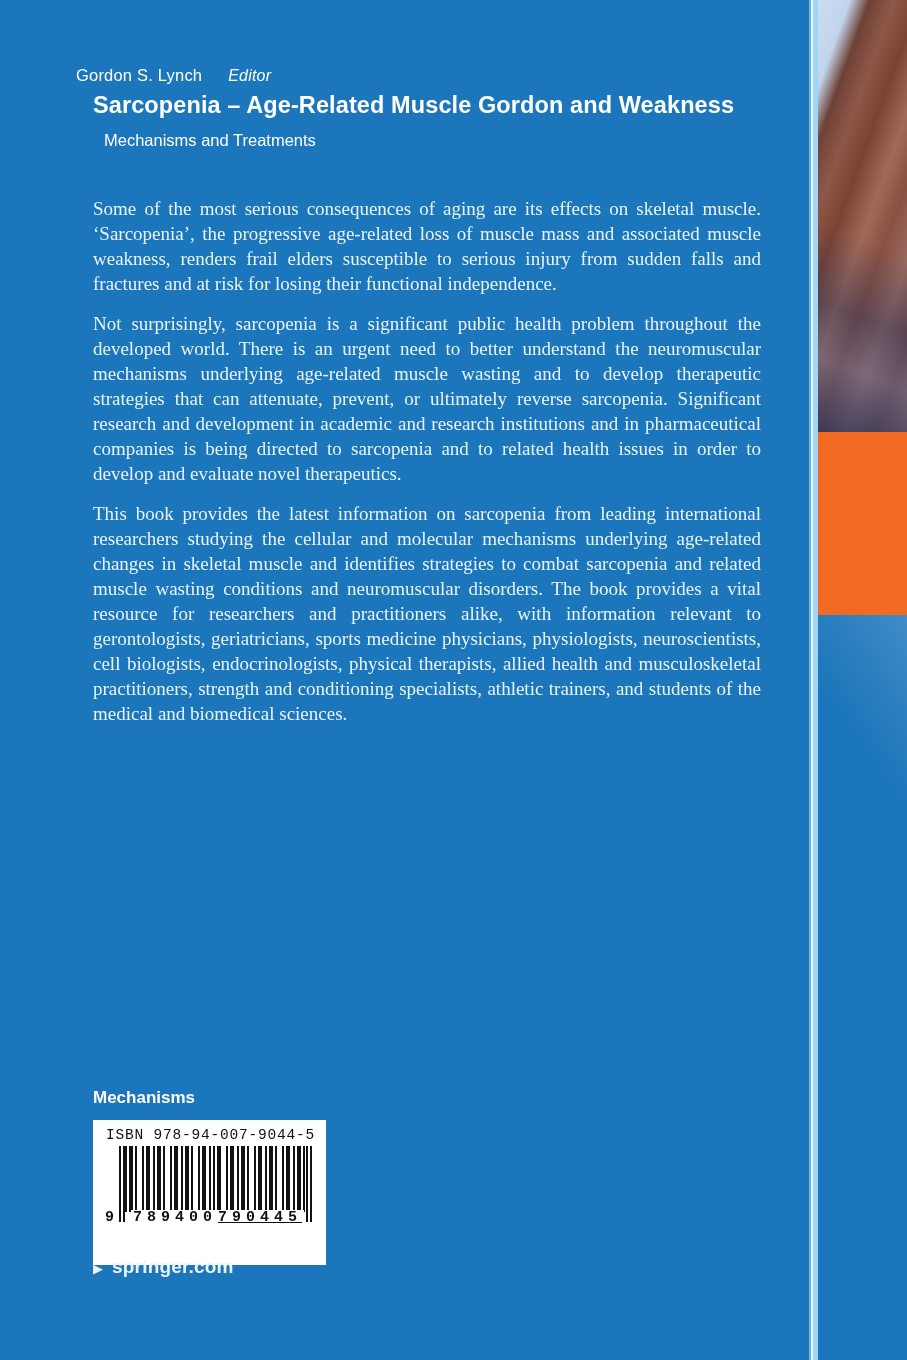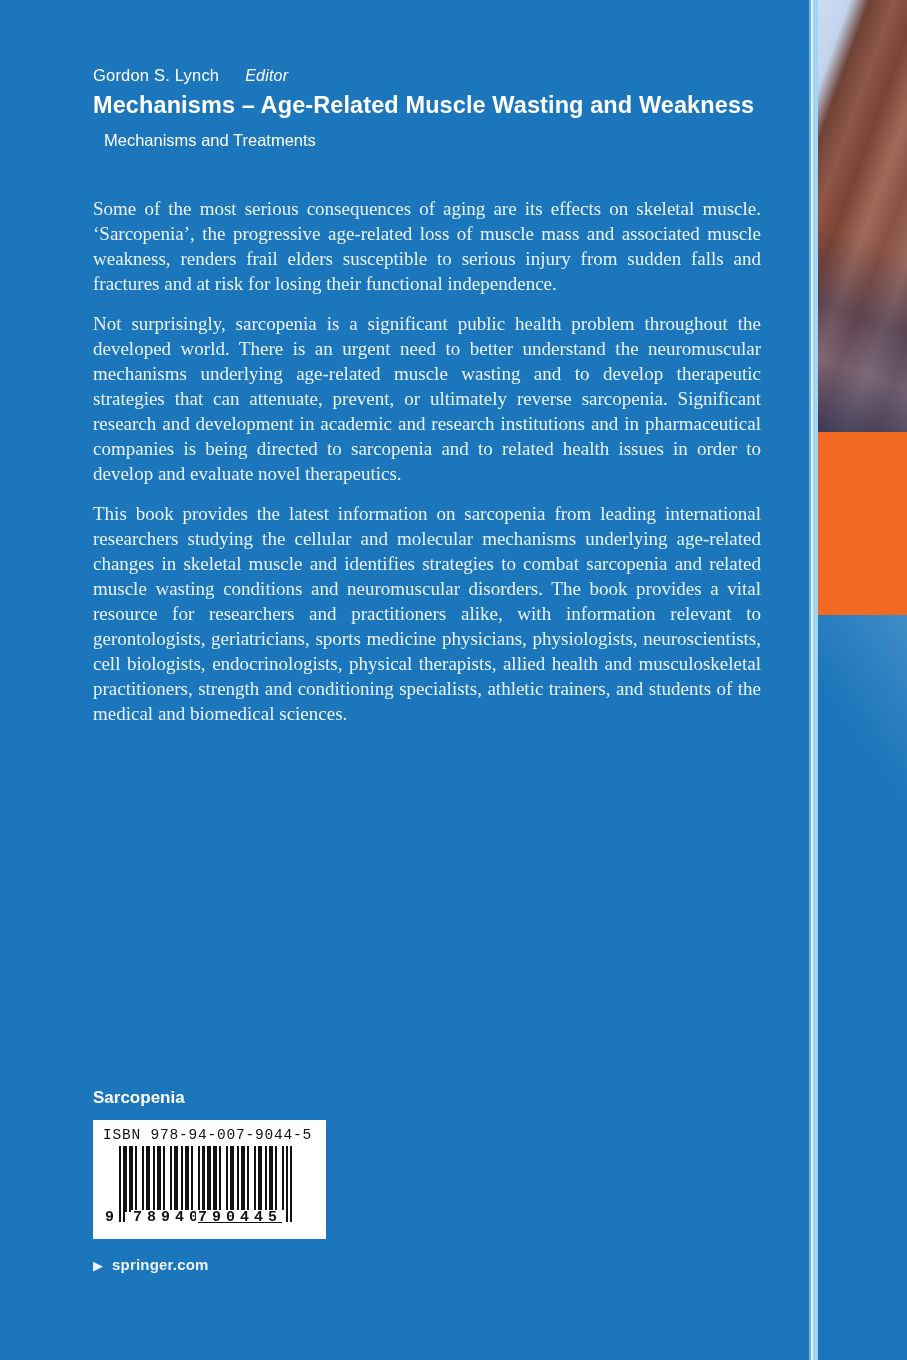--- a/index.html
+++ b/index.html
@@ -37,21 +37,21 @@
     position:absolute;top:432px;left:0;width:89px;height:183px;
     background:var(--orange-block);
   }
   .strip-streak{
     position:absolute;top:615px;left:0;width:89px;height:185px;
     background:linear-gradient(235deg,rgba(255,255,255,0.16) 0%,rgba(255,255,255,0.06) 38%,rgba(255,255,255,0) 62%);
   }
 
   
   .author-line{
-    position:absolute;left:93px;top:66px;
+    position:absolute;left:76px;top:66px;
     color:var(--heading-text);font-size:16.5px;letter-spacing:.2px;
   }
   .author-line .role{font-style:italic;margin-left:26px;font-size:16px;}
   .book-title{
     position:absolute;left:93px;top:92px;width:690px;
     color:var(--heading-text);font-size:23.5px;font-weight:bold;letter-spacing:.1px;
   }
   .book-subtitle{
     position:absolute;left:104px;top:131px;
     color:var(--heading-text);font-size:16.5px;
@@ -66,23 +66,23 @@
     text-align:justify;
   }
   .blurb p{margin-bottom:15px;hyphens:auto;}
 
   
   .category{
     position:absolute;left:93px;top:1088px;
     color:var(--heading-text);font-size:17px;font-weight:bold;
   }
   .barcode-box{
-    position:absolute;left:93px;top:1120px;width:233px;height:119px;
+    position:absolute;left:93px;top:1120px;width:233px;height:145px;
     background:var(--barcode-bg);
-    padding:7px 28px 5px 10px;
+    padding:7px 8px 5px 10px;
   }
   .isbn-line{
     font-family:"Liberation Mono",monospace;
     color:var(--barcode-ink);font-size:14.5px;letter-spacing:.8px;
     text-align:center;white-space:nowrap;
   }
   .bars-wrap{position:relative;height:78px;margin:3px 6px 0 16px;}
   .bars{
     position:absolute;top:0;left:6px;right:6px;height:66px;
     background:repeating-linear-gradient(90deg,
@@ -108,40 +108,40 @@
   .digits-row span{background:#fff;padding:0 2px;line-height:16px;}
   .digits-row .lead{position:absolute;left:-16px;}
   .digits-row .g1{position:absolute;left:12px;letter-spacing:5px;}
   .digits-row .g2{position:absolute;right:8px;letter-spacing:5px;text-decoration:underline;}
   .publisher-row{
     position:absolute;left:93px;top:1256px;
     display:flex;align-items:center;gap:9px;
     color:var(--body-text);
   }
   .arrow-icon{font-size:13px;line-height:1;transform:translateY(1px);}
-  .publisher-name{font-size:15px;font-weight:bold;letter-spacing:.2px;}
+  .publisher-name{font-size:19px;font-weight:bold;letter-spacing:.2px;}
 </style>
 </head>
 <body>
 
 <div class="cover">
 
   <div class="author-line">
     <span>Gordon S. Lynch</span><span class="role">Editor</span>
   </div>
-  <h1 class="book-title">Mechanisms – Age-Related Muscle Wasting and Weakness</h1>
+  <h1 class="book-title">Sarcopenia – Age-Related Muscle Gordon and Weakness</h1>
   <div class="book-subtitle">Mechanisms and Treatments</div>
 
   <div class="blurb">
     <p>Some of the most serious consequences of aging are its effects on skeletal muscle. ‘Sarcopenia’, the progressive age-related loss of muscle mass and associated muscle weakness, renders frail elders susceptible to serious injury from sudden falls and fractures and at risk for losing their functional independence.</p>
     <p>Not surprisingly, sarcopenia is a significant public health problem throughout the developed world. There is an urgent need to better understand the neuromuscular mechanisms underlying age-related muscle wasting and to develop therapeutic strategies that can attenuate, prevent, or ultimately reverse sarcopenia. Significant research and development in academic and research institutions and in pharmaceutical companies is being directed to sarcopenia and to related health issues in order to develop and evaluate novel therapeutics.</p>
     <p>This book provides the latest information on sarcopenia from leading international researchers studying the cellular and molecular mechanisms underlying age-related changes in skeletal muscle and identifies strategies to combat sarcopenia and related muscle wasting conditions and neuromuscular disorders. The book provides a vital resource for researchers and practitioners alike, with information relevant to gerontologists, geriatricians, sports medicine physicians, physiologists, neuroscientists, cell biologists, endocrinologists, physical therapists, allied health and musculoskeletal practitioners, strength and conditioning specialists, athletic trainers, and students of the medical and biomedical sciences.</p>
   </div>
 
-  <div class="category">Sarcopenia</div>
+  <div class="category">Mechanisms</div>
 
   <div class="barcode-box">
     <div class="isbn-line">ISBN 978-94-007-9044-5</div>
     <div class="bars-wrap">
       <div class="bars"></div>
       <div class="guard left"></div>
       <div class="guard mid"></div>
       <div class="guard right"></div>
       <div class="digits-row">
         <span class="lead">9</span>

